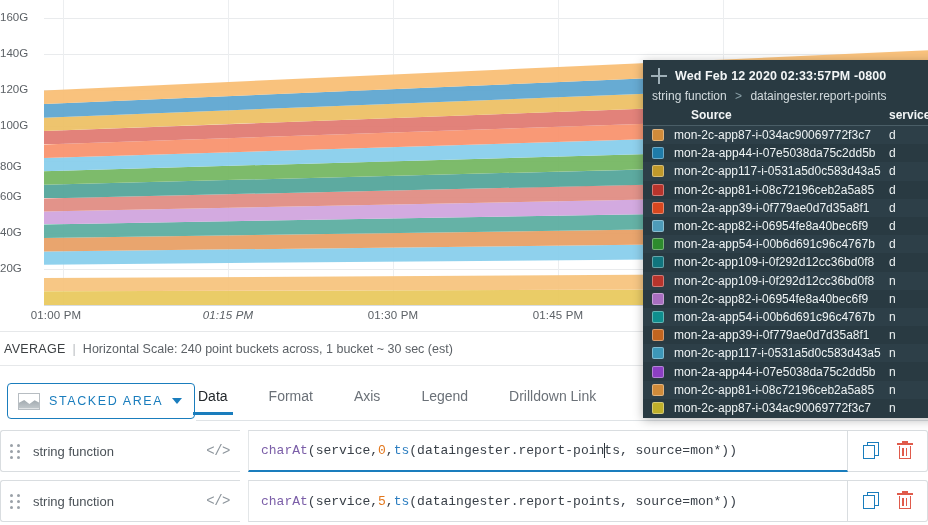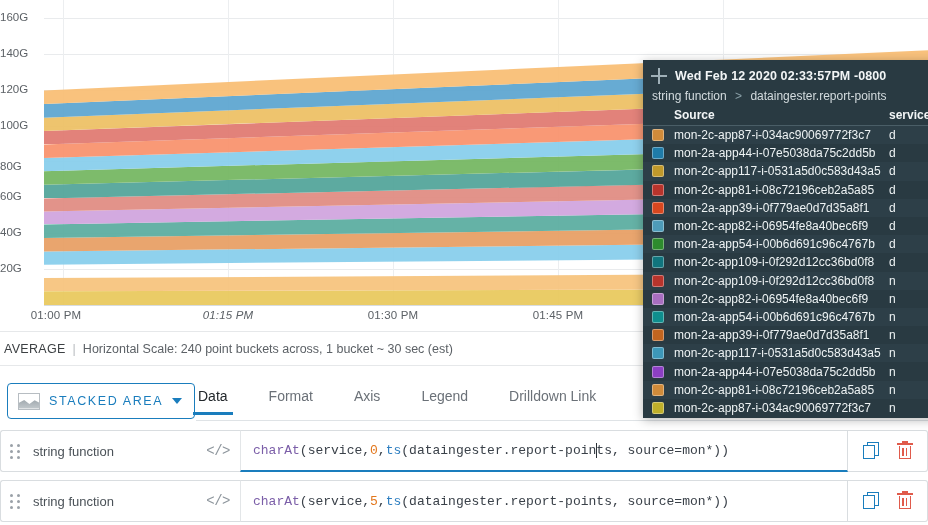--- a/index.html
+++ b/index.html
@@ -87,21 +87,21 @@
     padding: 1px 10px 5px 9px; font-size: 12px; color: #d4dcdf; white-space: nowrap;
   }
   .tt-sub .sep { color: #8aa0a8; margin: 0 5px; }
   .tt-colhead {
     display: flex; align-items: center;
     font-size: 12px; font-weight: bold; color: #f2f5f6;
     padding: 0 10px 3px 9px;
     border-bottom: 1px solid #4a5e67;
   }
   .tt-colhead .c-swatch { width: 22px; flex: 0 0 auto; }
-  .tt-colhead .c-source { flex: 1 1 auto; }
+  .tt-colhead .c-source { flex: 1 1 auto; margin-left: 17px; }
   .tt-colhead .c-service { width: 44px; flex: 0 0 auto; }
   .tt-rows { }
   .tt-row {
     display: flex; align-items: center;
     height: 18.2px;
     padding: 0 10px 0 9px;
     font-size: 12px;
     color: #eef3f4;
     white-space: nowrap;
   }
@@ -193,20 +193,21 @@
     flex: 1 1 auto;
     border: 1px solid #d9dde0; border-left: 1px solid #e3e6e8;
     border-bottom: 2px solid #1a7dbd;
     background: #fff;
     display: flex; align-items: center;
     padding: 0 12px 0 12px;
     font-family: "Liberation Mono", monospace;
     font-size: 13px;
     overflow: hidden;
     white-space: nowrap;
+    margin-left: 8px;
   }
   #qrow1 .q-expr { border-bottom: 1px solid #d9dde0; }
   .tk-fn { color: #7b5ea8; }
   .tk-plain { color: #3a4149; }
   .tk-num { color: #e2761b; }
   .tk-ts { color: #2e7fc1; }
   .tk-metric { color: #3a4149; }
   .caret {
     display:inline-block; width:1px; height:15px; background:#2b3238;
     vertical-align: -3px; margin: 0 -0.5px;

